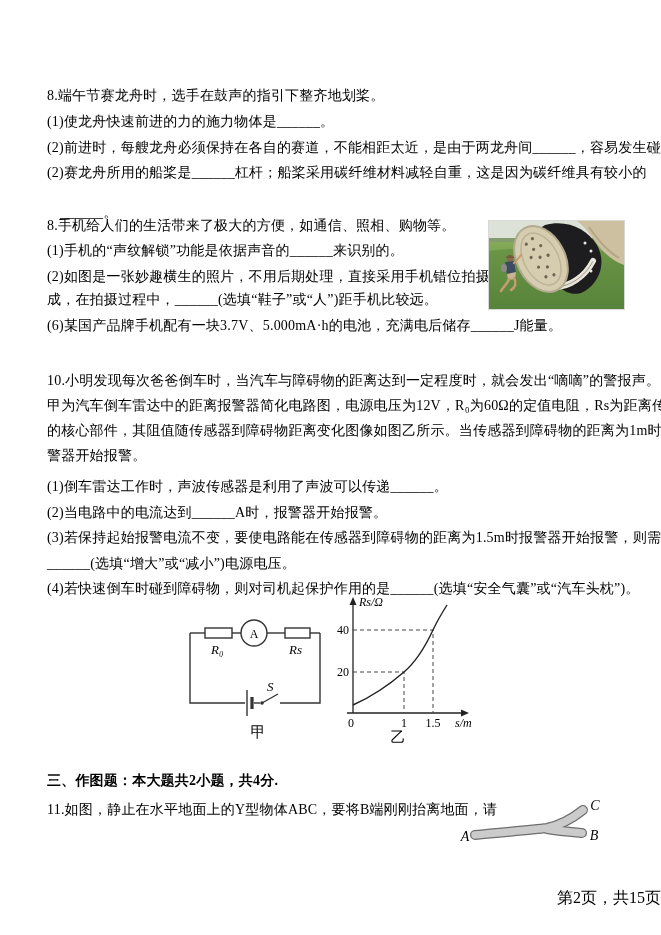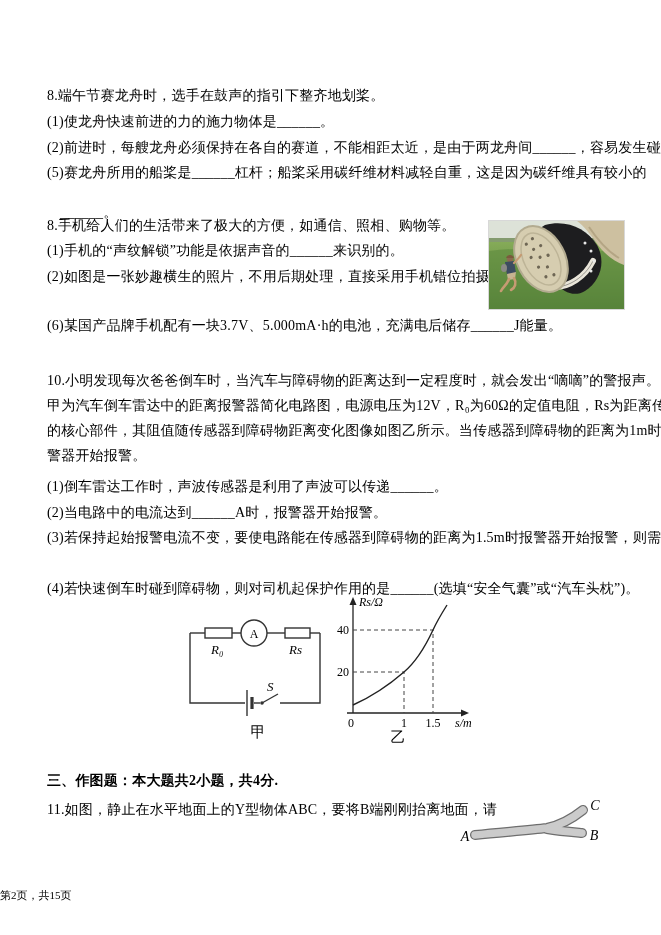--- a/index.html
+++ b/index.html
@@ -22,44 +22,45 @@
   .heading{font-weight:bold;}
   .fig-caption{
     position:absolute;
     font-size:15px;
     text-align:center;
   }
   .footer{
     position:absolute;
     left:0;right:0;
     top:888px;
-    text-align:left;
-    font-size:11px;
+    text-align:right;
+    font-size:16px;
   }
   svg{display:block;}
   .photo-frame{
     position:absolute;left:488px;top:220px;width:137px;height:90px;
     border:1px solid #d8d8d8;box-sizing:border-box;
   }
   .svgtext{font-family:"Liberation Serif","DejaVu Serif",serif;}
 </style>
 </head>
 <body>
 
 <div class="page">
 
   <div class="line" style="top:87px">8.端午节赛龙舟时，选手在鼓声的指引下整齐地划桨。</div>
   <div class="line" style="top:113px">(1)使龙舟快速前进的力的施力物体是______。</div>
   <div class="line" style="top:139px">(2)前进时，每艘龙舟必须保持在各自的赛道，不能相距太近，是由于两龙舟间______，容易发生碰撞。</div>
-  <div class="line" style="top:164px">(5)赛龙舟所用的船桨是______杠杆；船桨采用碳纤维材料减轻自重，这是因为碳纤维具有较小的</div>
+  <div class="line" style="top:164px">(2)赛龙舟所用的船桨是______杠杆；船桨采用碳纤维材料减轻自重，这是因为碳纤维具有较小的</div>
   <div class="line" style="top:204px; left:60px">______。</div>
 
   <div class="line" style="top:217px">8.手机给人们的生活带来了极大的方便，如通信、照相、购物等。</div>
   <div class="line" style="top:242px">(1)手机的“声纹解锁”功能是依据声音的______来识别的。</div>
   <div class="line" style="top:268px">(2)如图是一张妙趣横生的照片，不用后期处理，直接采用手机错位拍摄一次而</div>
+  <div class="line" style="top:291px">成，在拍摄过程中，______(选填“鞋子”或“人”)距手机比较远。</div>
   <div class="line" style="top:317px">(6)某国产品牌手机配有一块3.7V、5.000mA·h的电池，充满电后储存______J能量。</div>
 
   <div class="photo-frame">
     <svg width="135" height="88" viewBox="0 0 135 88">
       <defs>
         <linearGradient id="grass" x1="0" y1="0" x2="0" y2="1">
           <stop offset="0" stop-color="#85ab58"></stop>
           <stop offset="1" stop-color="#4f7a36"></stop>
         </linearGradient>
       </defs>
@@ -116,20 +117,21 @@
     </svg>
   </div>
 
   <div class="line" style="top:372px">10.小明发现每次爸爸倒车时，当汽车与障碍物的距离达到一定程度时，就会发出“嘀嘀”的警报声。图</div>
   <div class="line" style="top:397px">甲为汽车倒车雷达中的距离报警器简化电路图，电源电压为12V，R₀为60Ω的定值电阻，Rs为距离传感器</div>
   <div class="line" style="top:422px">的核心部件，其阻值随传感器到障碍物距离变化图像如图乙所示。当传感器到障碍物的距离为1m时，报</div>
   <div class="line" style="top:447px">警器开始报警。</div>
   <div class="line" style="top:478px">(1)倒车雷达工作时，声波传感器是利用了声波可以传递______。</div>
   <div class="line" style="top:504px">(2)当电路中的电流达到______A时，报警器开始报警。</div>
   <div class="line" style="top:529px">(3)若保持起始报警电流不变，要使电路能在传感器到障碍物的距离为1.5m时报警器开始报警，则需要</div>
+  <div class="line" style="top:555px">______(选填“增大”或“减小”)电源电压。</div>
   <div class="line" style="top:580px">(4)若快速倒车时碰到障碍物，则对司机起保护作用的是______(选填“安全气囊”或“汽车头枕”)。</div>
 
   <div style="position:absolute;left:183px;top:603px;">
     <svg width="150" height="118" viewBox="0 0 150 118">
       <g stroke="#333" stroke-width="1.4" fill="none">
 
         <path d="M7,30 L22,30"></path>
         <path d="M49,30 L58,30"></path>
         <path d="M84,30 L102,30"></path>
         <path d="M127,30 L137,30"></path>

